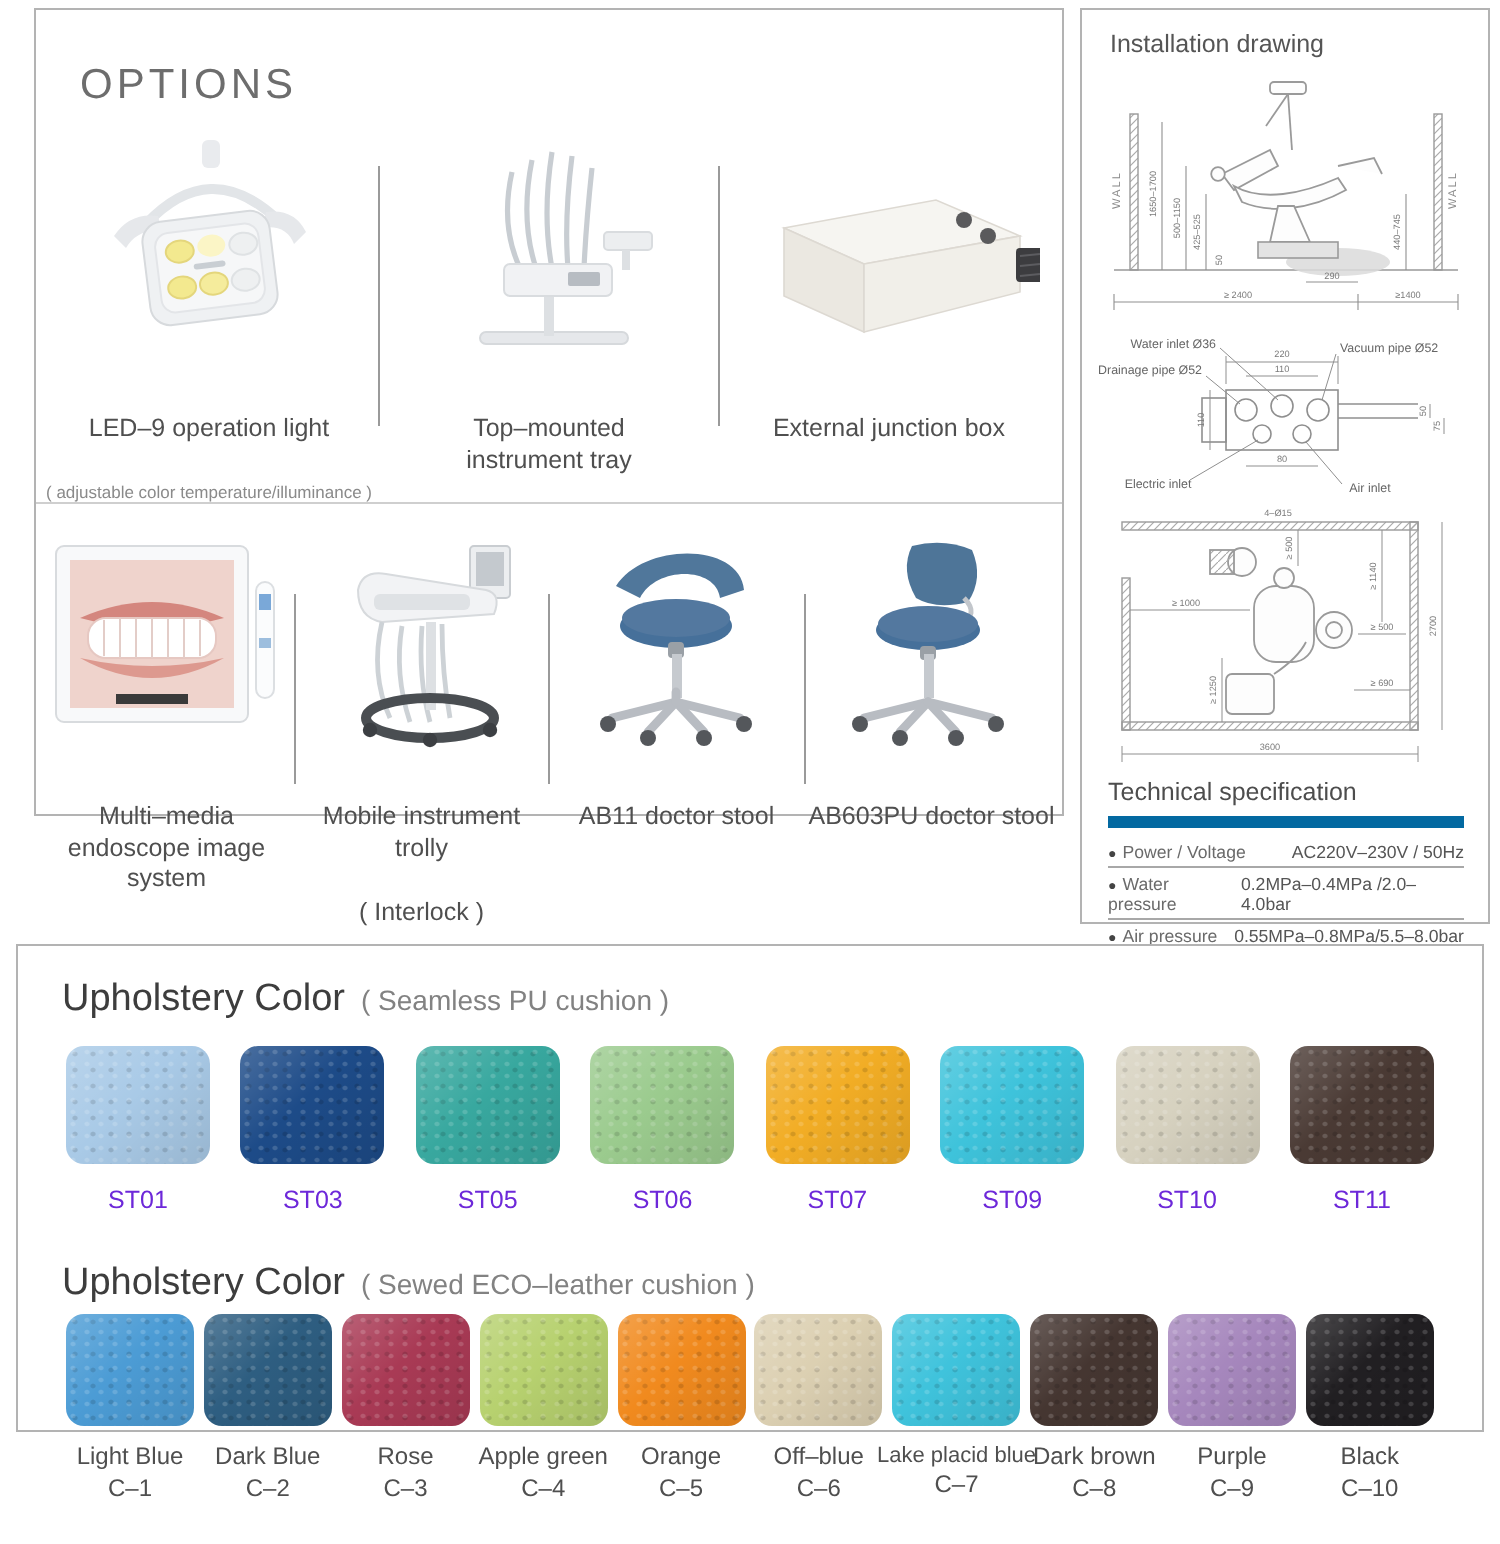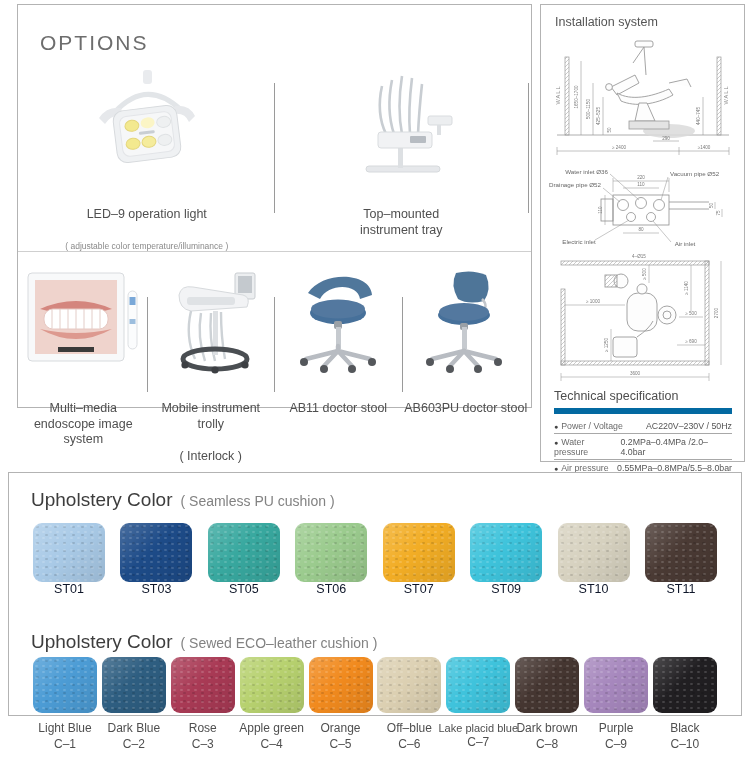--- a/index.html
+++ b/index.html
@@ -53,21 +53,21 @@
   #sw-row-pu .sw-cell{width:72px;}
   #sw-row-eco .sw-cell{width:64px;}
   .swatch{width:100%;border-radius:9px;
     background-image:
       linear-gradient(135deg, rgba(255,255,255,.20), rgba(255,255,255,0) 45%, rgba(0,0,0,.10)),
       radial-gradient(rgba(255,255,255,.16) 1px, transparent 1.6px),
       radial-gradient(rgba(0,0,0,.13) 1px, transparent 1.6px);
     background-size:100% 100%, 7px 6px, 9px 8px;}
   #sw-row-pu .swatch{height:59px;}
   #sw-row-eco .swatch{height:56px;}
-  .sw-code{font-size:12.5px;color:#0f172a;}
+  .sw-code{font-size:12.5px;color:#6d28d9;margin-top:11px;}
   .sw-name{font-size:12px;color:#4f4f4f;margin-top:8px;text-align:center;line-height:1.3;white-space:nowrap;}
   .sw-code2{font-size:12px;color:#4f4f4f;line-height:1.3;}
 
   svg text{font-family:"Liberation Sans", sans-serif;}
   .dimt{fill:#7a7a7a;font-size:4.6px;}
   .lblt{fill:#666;font-size:6.2px;}
   .wallt{fill:#8a8a8a;font-size:5.6px;letter-spacing:1px;}
 </style>
 </head>
 <body>
@@ -114,20 +114,36 @@
             <path d="M86,16 Q83,44 82,66" stroke="#c8cdd2" stroke-width="2.6" fill="none"></path>
             <rect x="42" y="64" width="54" height="16" rx="3" fill="#f1f2f4" stroke="#d9dcdf"></rect>
             <rect x="74" y="68" width="16" height="7" rx="1" fill="#b7bcc2"></rect>
             <rect x="92" y="48" width="24" height="9" rx="2" fill="#eceef0" stroke="#d9dcdf"></rect>
             <rect x="101" y="57" width="4" height="10" fill="#dde0e3"></rect>
           </svg>
         </div>
         <div class="prod-caption">Top–mounted instrument tray</div>
       </div>
       <div class="vdiv"></div>
+      <div class="prod-cell">
+        <div class="prod-img">
+          <svg width="150" height="100" viewBox="0 0 150 100">
+            <polygon points="22,40 98,26 140,44 62,58" fill="#f6f5f1" stroke="#ddd9d2" stroke-width="0.8"></polygon>
+            <polygon points="22,40 62,58 62,92 22,74" fill="#ebe8e1" stroke="#ddd9d2" stroke-width="0.8"></polygon>
+            <polygon points="62,58 140,44 140,72 62,92" fill="#f1efe9" stroke="#ddd9d2" stroke-width="0.8"></polygon>
+            <circle cx="112" cy="36" r="4" fill="#5a5a5c"></circle>
+            <circle cx="124" cy="44" r="4" fill="#5a5a5c"></circle>
+            <rect x="138" y="50" width="14" height="17" rx="2" fill="#3c3c3f"></rect>
+            <line x1="140" y1="54" x2="150" y2="53" stroke="#5c5c60" stroke-width="1"></line>
+            <line x1="140" y1="59" x2="150" y2="58" stroke="#5c5c60" stroke-width="1"></line>
+            <line x1="140" y1="64" x2="150" y2="63" stroke="#5c5c60" stroke-width="1"></line>
+          </svg>
+        </div>
+        <div class="prod-caption">External junction box</div>
+      </div>
     </div>
 
     <div class="hdiv"></div>
 
     <div class="prod-row" id="row2">
       <div class="prod-cell">
         <div class="prod-img">
           <svg width="122" height="108" viewBox="0 0 122 108">
             <rect x="6" y="6" width="96" height="88" rx="4" fill="#f8f9fa" stroke="#d8dbde"></rect>
             <rect x="13" y="13" width="82" height="74" fill="#efd3cc"></rect>
@@ -219,21 +235,21 @@
             <circle cx="72" cy="102" r="4" fill="#54575b"></circle>
             <circle cx="92" cy="95" r="4" fill="#54575b"></circle>
           </svg>
         </div>
         <div class="prod-caption">AB603PU doctor stool</div>
       </div>
     </div>
   </div>
 
   <div class="box" id="install-box">
-    <div class="install-title">Installation system</div>
+    <div class="install-title">Installation drawing</div>
 
     <svg class="drw" id="drw1" width="188" height="128" viewBox="0 0 188 128">
       <defs>
         <pattern id="hatch" width="4" height="4" patternUnits="userSpaceOnUse">
           <path d="M0,4 L4,0" stroke="#aaa" stroke-width="0.6"></path>
         </pattern>
       </defs>
       <rect x="16" y="22" width="4" height="78" fill="url(#hatch)" stroke="#999" stroke-width="0.7"></rect>
       <rect x="168" y="22" width="4" height="78" fill="url(#hatch)" stroke="#999" stroke-width="0.7"></rect>
       <text class="wallt" transform="rotate(-90 11 60)" x="11" y="60" text-anchor="middle">WALL</text>

